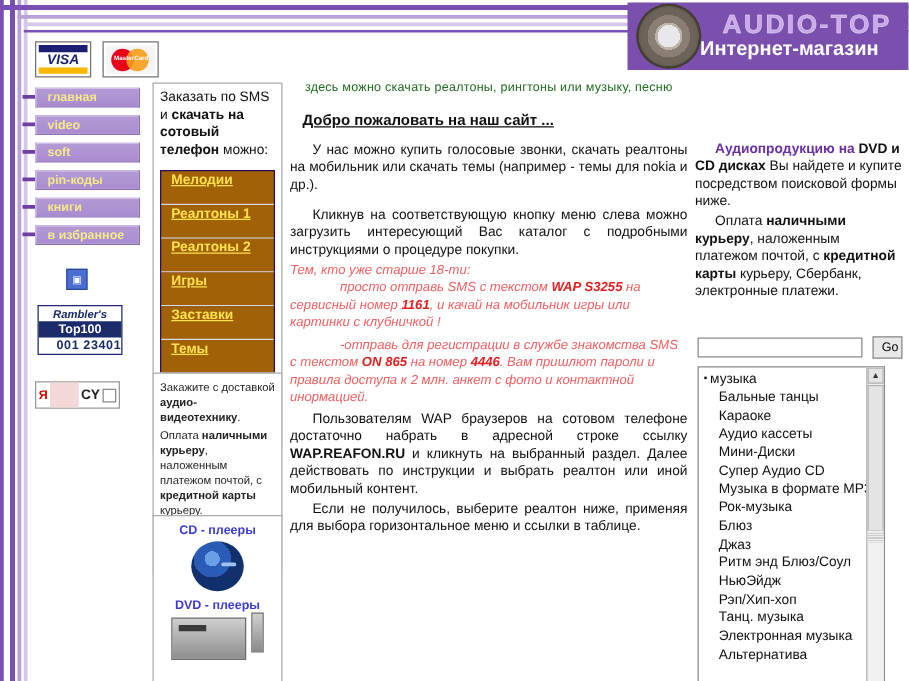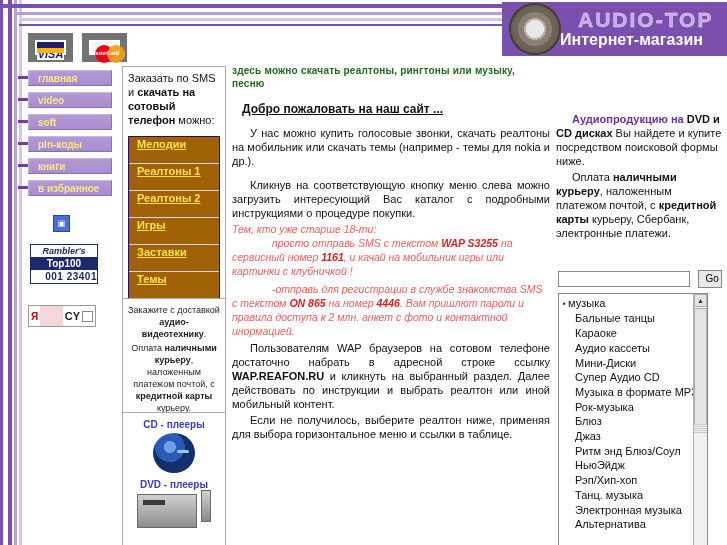--- a/index.html
+++ b/index.html
@@ -56,21 +56,21 @@
         #8a7f72 11px 17px, #6d6459 17px 24px, #54503f 24px 26px);
     box-shadow: inset 0 0 4px rgba(0,0,0,.6);
   }
 
   
   #cards { position: absolute; left: 28px; top: 33px; }
   .card {
     display: inline-block;
     width: 45px; height: 29px;
     vertical-align: top;
-    border: 7px solid #737373;
+    border: 1px solid #737373;
     background: #ffffff;
     margin-right: 5px;
     position: relative;
     box-sizing: border-box;
     padding-left: 19px;
   }
   .visa-top { position:absolute; left:2px; top:2px; right:2px; height:6px; background:#1a1f71; }
   .visa-mid { position:absolute; left:2px; top:8px; right:2px; height:12px; background:#fff;
               color:#1a1f71; font-style:italic; font-weight:bold; font-size:11px;
               text-align:center; line-height:12px; font-family:"Liberation Sans", sans-serif;}
@@ -187,21 +187,20 @@
     left: 122px; top: 298px;
     width: 104px;
     border: 1px solid #aaaaaa;
     padding: 5px 5px 8px 5px;
     box-sizing: border-box;
     font-size: 9px;
     line-height: 12px;
     color: #222;
     background: #ffffff;
     font-family: "Liberation Sans", sans-serif;
-    text-align: center;
   }
   #delivery-box b { font-weight: bold; }
   .click-pic { margin-top: 12px; font-weight: bold; font-size: 9px; }
 
   
   #player-box {
     position: absolute;
     left: 122px; top: 412px;
     width: 104px; height: 133px;
     border: 1px solid #aaaaaa;
@@ -239,23 +238,24 @@
   #dvd-remote {
     display: inline-block; vertical-align: top;
     width: 8px; height: 30px; margin-left: 4px;
     background: linear-gradient(#d0d0d0, #8a8a8a);
     border: 1px solid #6a6a6a;
   }
 
   
   #main-col { position: absolute; left: 232px; top: 64px; width: 318px; }
   .hdr-green {
-    color: #1f6b1f; font-size: 10px; font-weight: bold;
+    color: #1f6b1f; font-size: 10px; font-weight: normal;
     letter-spacing: .2px; line-height: 13px;
     font-family: "Liberation Sans", sans-serif;
+    text-align: center;
   }
   .welcome {
     margin-top: 12px; font-size: 12px; font-weight: bold; color: #111;
     text-decoration: underline; padding-left: 10px;
     font-family: "Liberation Sans", sans-serif;
   }
   .para {
     margin-top: 10px; font-size: 11px; color: #111; line-height: 14px;
     text-indent: 18px; text-align: justify;
     font-family: "Liberation Sans", sans-serif;

